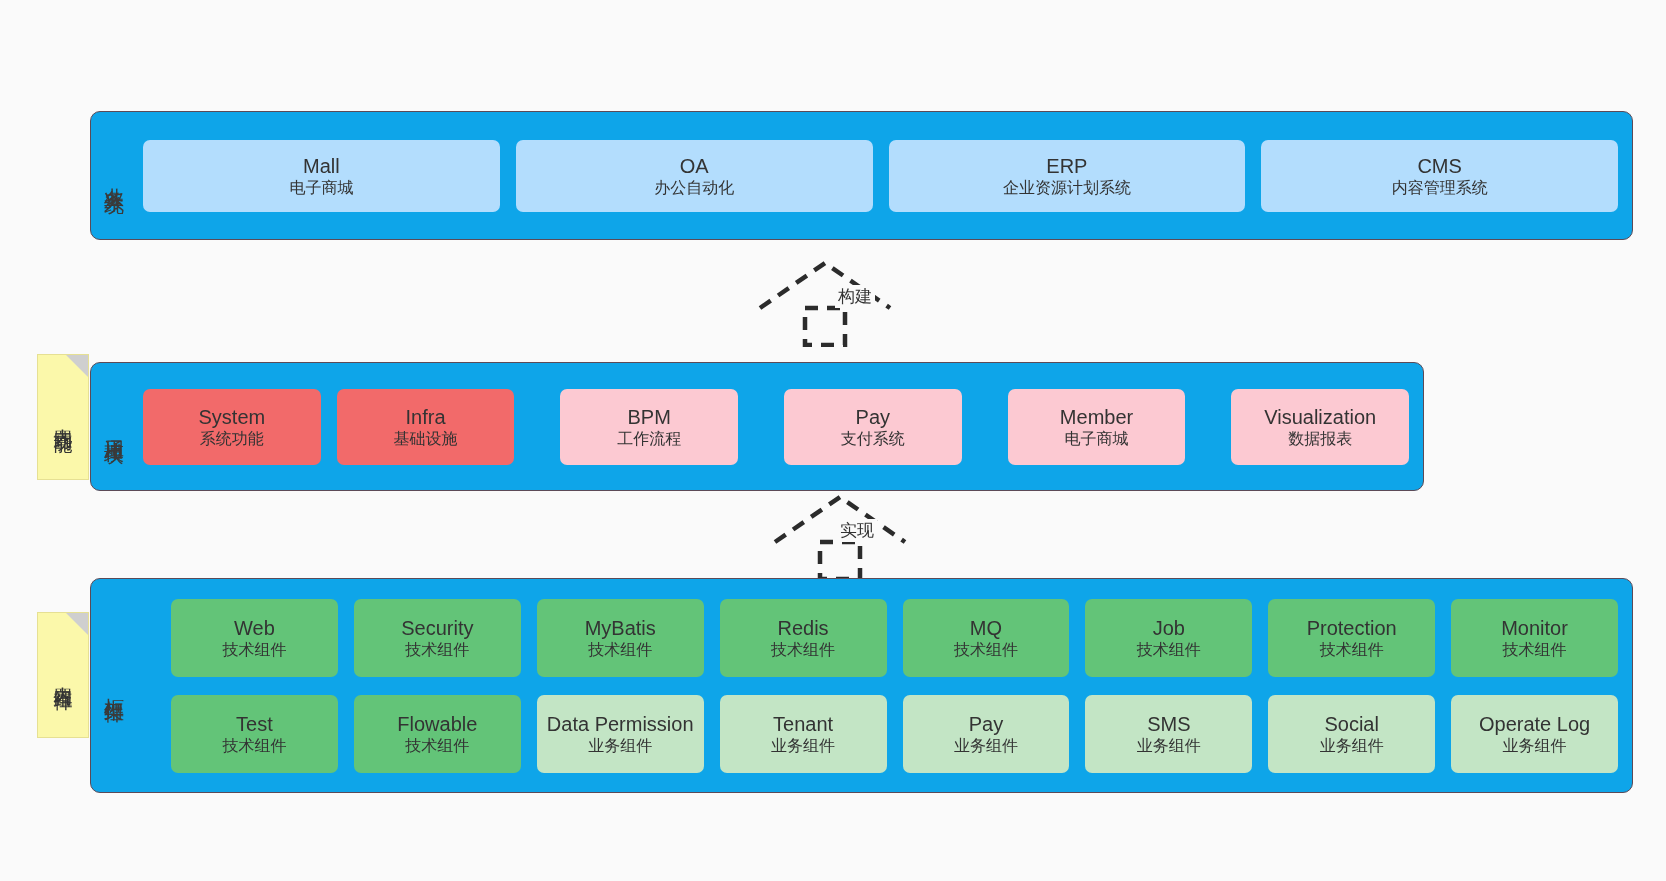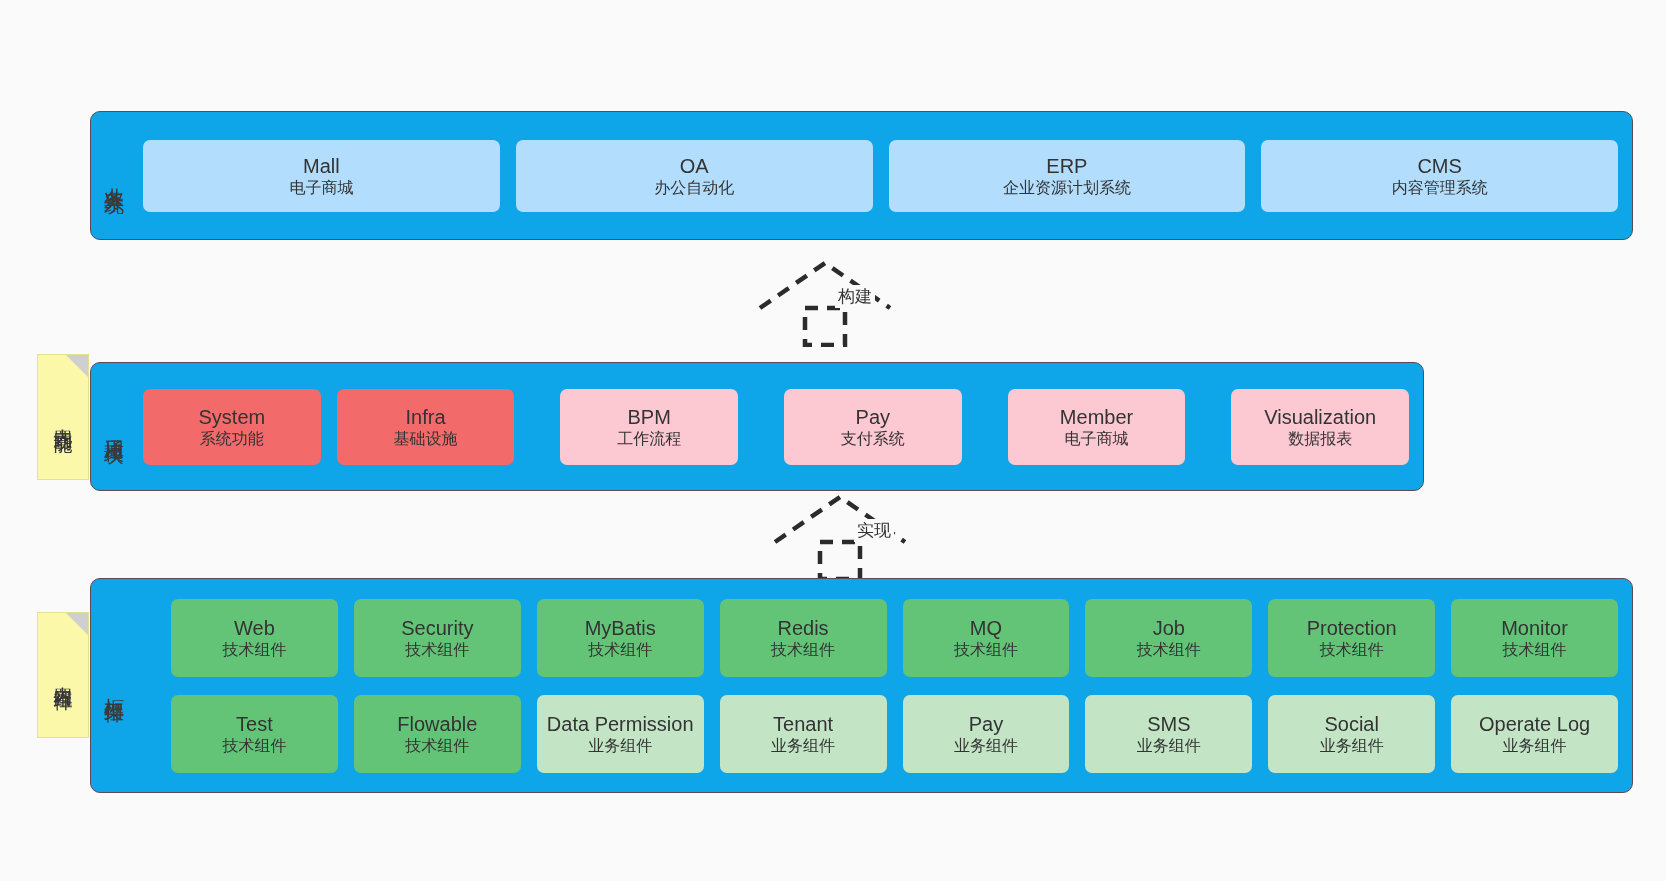--- a/index.html
+++ b/index.html
@@ -204,21 +204,21 @@
         </div>
       </div>
     </div>
   </div>
 
   <div class="arrow-group" style="left:760px; top:489px; width:200px; height:92px;">
     <svg width="200" height="92" viewBox="0 0 200 92">
       <path d="M 15 53 L 80 8 L 145 53" fill="none" stroke="#2b2b2b" stroke-width="4.5" stroke-dasharray="13,9" stroke-linecap="butt"></path>
       <path d="M 60 53 L 100 53 L 100 90 L 60 90 Z" fill="none" stroke="#2b2b2b" stroke-width="4.5" stroke-dasharray="13,9"></path>
     </svg>
-    <span class="arrow-label" style="left:94px; top:30px;">实现</span>
+    <span class="arrow-label" style="left:77px; top:30px;">实现</span>
   </div>
 
   <div class="sticky" id="sticky-framework">
     <span class="fold"></span>
     <span>内置组件</span>
   </div>
 
   <div class="layer" id="layer-framework">
     <div class="layer-title">框架组件</div>
     <div class="layer-body">

